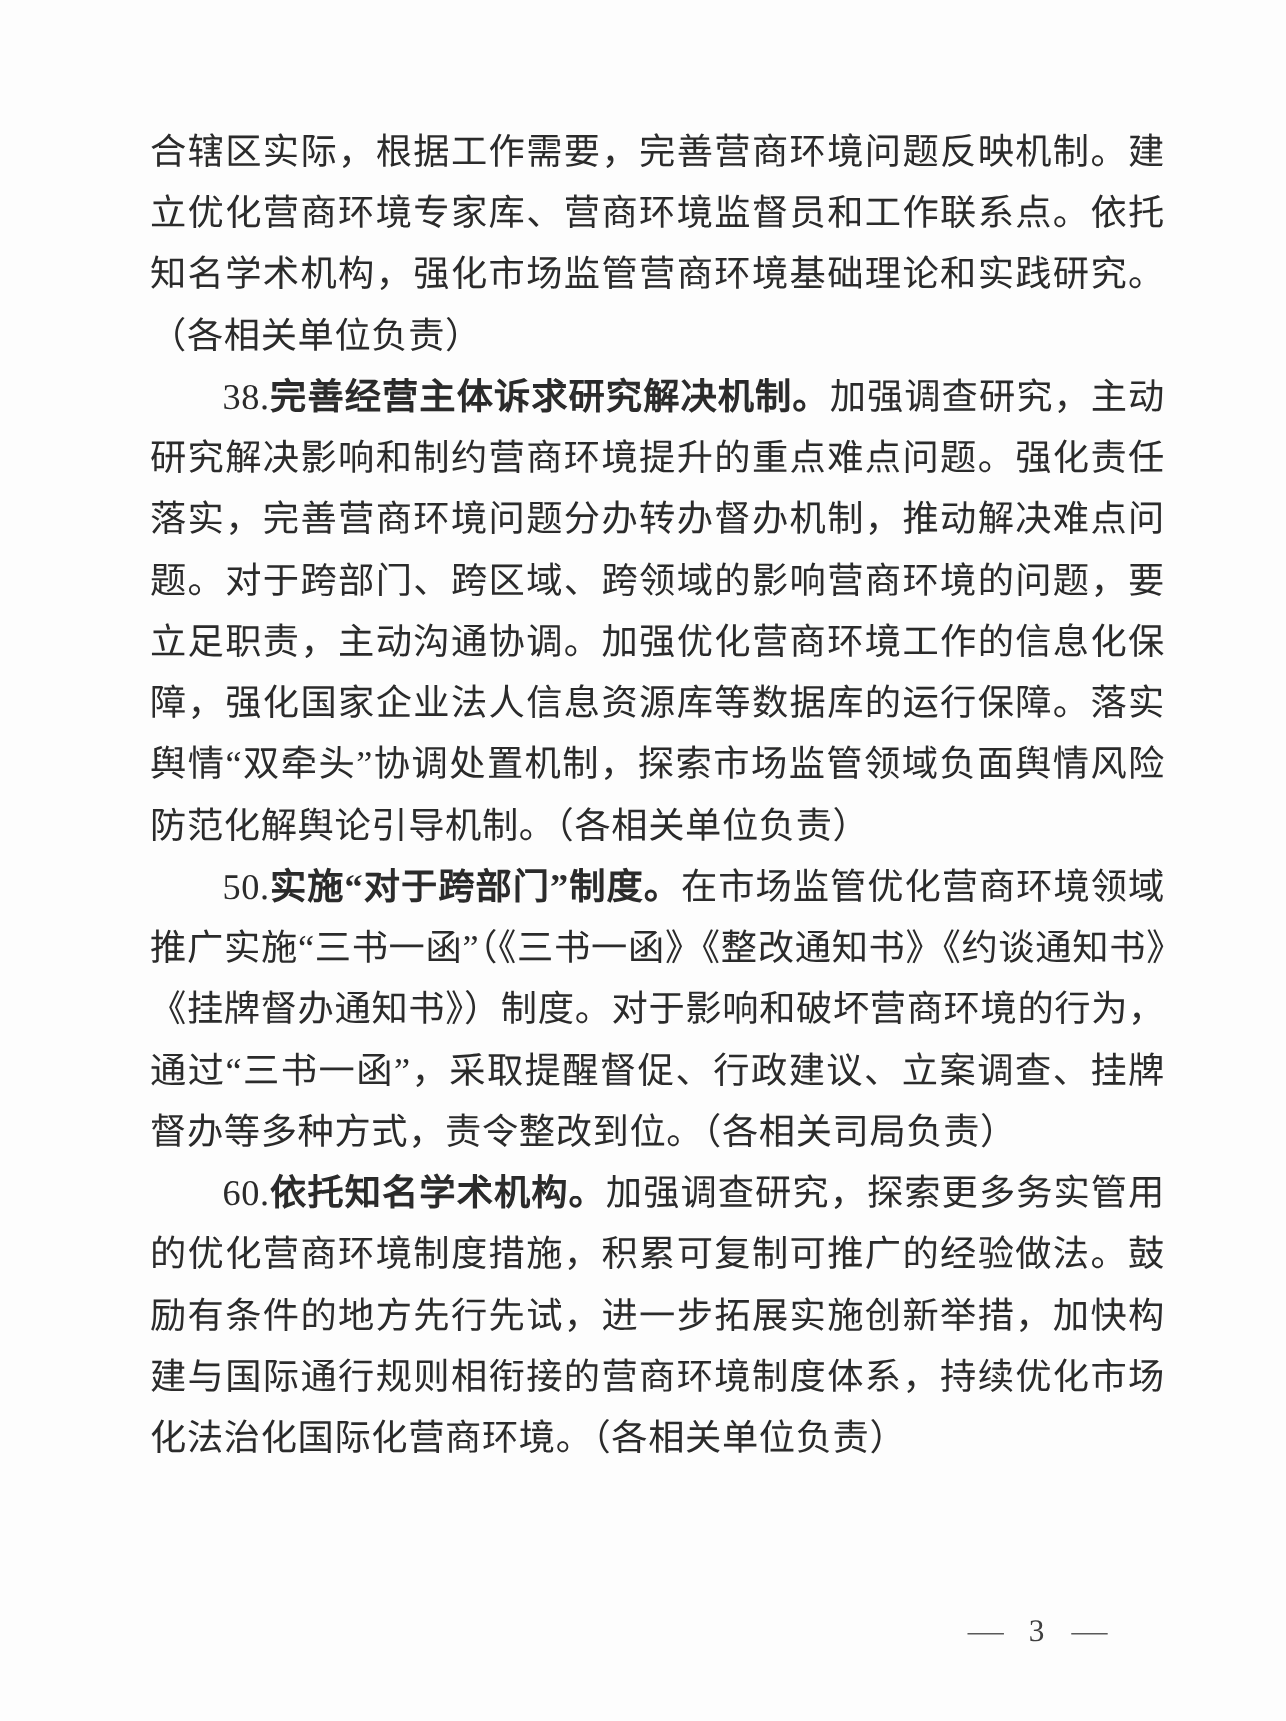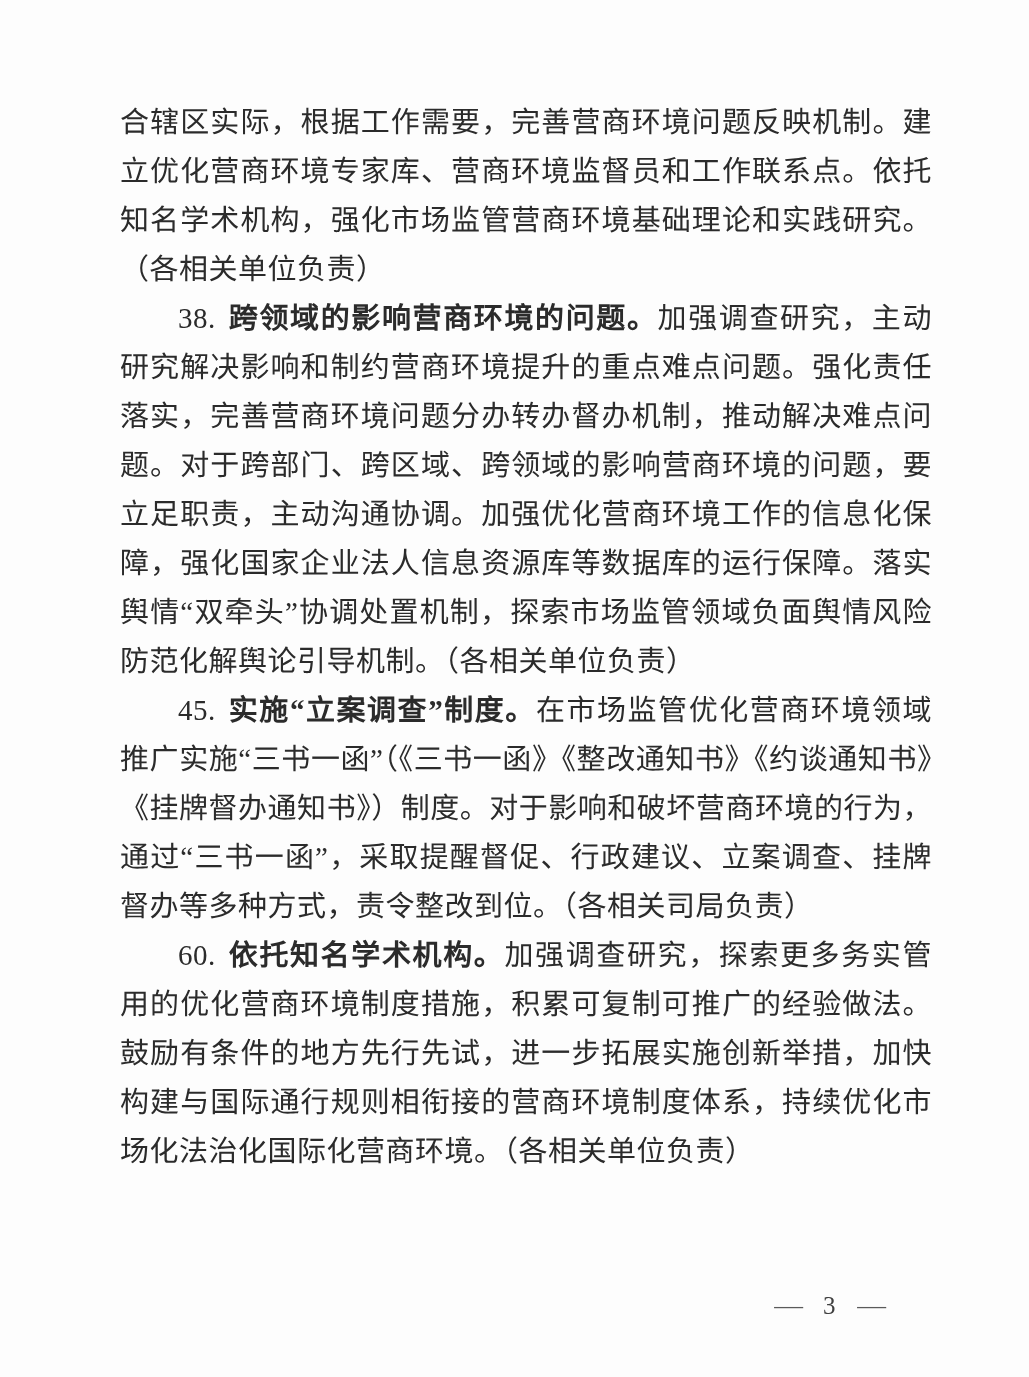--- a/index.html
+++ b/index.html
@@ -30,21 +30,20 @@
     font-size: 29px;
     line-height: 49px;
     text-align: justify;
     text-justify: inter-ideograph;
     letter-spacing: 0.5px;
   }
   .para.indent {
     text-indent: 2em;
   }
   .num {
-    margin-right: 12px;
   }
   .lead {
     font-weight: bold;
   }
   .page-footer {
     position: absolute;
     left: 776px;
     top: 1292px;
     display: inline-flex;
     align-items: center;
@@ -65,25 +64,25 @@
 
 <div class="page">
 
   <main class="content">
 
     <p class="para">
       <span>合辖区实际，根据工作需要，完善营商环境问题反映机制。建立优化营商环境专家库、营商环境监督员和工作联系点。依托知名学术机构，强化市场监管营商环境基础理论和实践研究。（各相关单位负责）</span>
     </p>
 
     <p class="para indent">
-      <span class="num">38.</span><span class="lead">跨领域的影响营商环境的问题。</span><span>加强调查研究，主动研究解决影响和制约营商环境提升的重点难点问题。强化责任落实，完善营商环境问题分办转办督办机制，推动解决难点问题。对于跨部门、跨区域、跨领域的影响营商环境的问题，要立足职责，主动沟通协调。加强优化营商环境工作的信息化保障，强化国家企业法人信息资源库等数据库的运行保障。落实舆情“双牵头”协调处置机制，探索市场监管领域负面舆情风险防范化解舆论引导机制。（各相关单位负责）</span>
+      <span class="num">38.</span><span class="lead">完善经营主体诉求研究解决机制。</span><span>加强调查研究，主动研究解决影响和制约营商环境提升的重点难点问题。强化责任落实，完善营商环境问题分办转办督办机制，推动解决难点问题。对于跨部门、跨区域、跨领域的影响营商环境的问题，要立足职责，主动沟通协调。加强优化营商环境工作的信息化保障，强化国家企业法人信息资源库等数据库的运行保障。落实舆情“双牵头”协调处置机制，探索市场监管领域负面舆情风险防范化解舆论引导机制。（各相关单位负责）</span>
     </p>
 
     <p class="para indent">
-      <span class="num">45.</span><span class="lead">实施“立案调查”制度。</span><span>在市场监管优化营商环境领域推广实施“三书一函”（《三书一函》《整改通知书》《约谈通知书》《挂牌督办通知书》）制度。对于影响和破坏营商环境的行为，通过“三书一函”，采取提醒督促、行政建议、立案调查、挂牌督办等多种方式，责令整改到位。（各相关司局负责）</span>
+      <span class="num">50.</span><span class="lead">实施“对于跨部门”制度。</span><span>在市场监管优化营商环境领域推广实施“三书一函”（《三书一函》《整改通知书》《约谈通知书》《挂牌督办通知书》）制度。对于影响和破坏营商环境的行为，通过“三书一函”，采取提醒督促、行政建议、立案调查、挂牌督办等多种方式，责令整改到位。（各相关司局负责）</span>
     </p>
 
     <p class="para indent">
       <span class="num">60.</span><span class="lead">依托知名学术机构。</span><span>加强调查研究，探索更多务实管用的优化营商环境制度措施，积累可复制可推广的经验做法。鼓励有条件的地方先行先试，进一步拓展实施创新举措，加快构建与国际通行规则相衔接的营商环境制度体系，持续优化市场化法治化国际化营商环境。（各相关单位负责）</span>
     </p>
 
   </main>
 
   <footer class="page-footer">
     <span class="dash">—</span>

